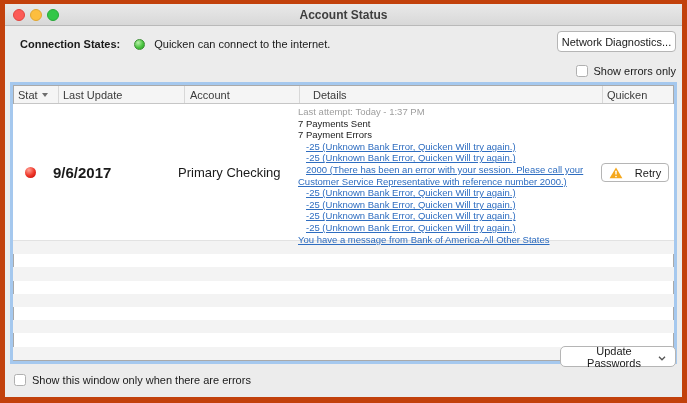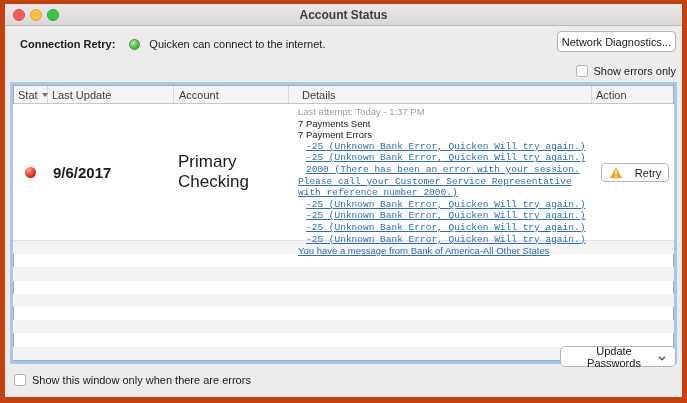--- a/index.html
+++ b/index.html
@@ -77,47 +77,47 @@
   }
   .g-header {
     display: flex; height: 18px; background: #f5f5f5;
     border-bottom: 1px solid #c6c6c6; margin: 1px 1px 0 1px;
   }
   .hcell {
     font-size: 11px; color: #3a3a3a;
     display: flex; align-items: center;
     border-right: 1px solid #d8d8d8;
   }
-  .hc-stat    { width: 34px;  padding-left: 4px; }
+  .hc-stat    { width: 45px;  padding-left: 4px; }
   .hc-update  { width: 126px; padding-left: 4px; }
   .hc-account { width: 115px; padding-left: 5px; }
   .hc-details { width: 303px; padding-left: 13px; }
   .hc-action  { flex: 1; padding-left: 4px; border-right: none; }
   .sort-caret {
     width: 0; height: 0; margin-left: 4px;
     border-left: 3.5px solid transparent; border-right: 3.5px solid transparent;
     border-top: 4.5px solid #6e6e6e;
   }
 
   .g-row { display: flex; height: 137px; background: #fff; border-bottom: 1px solid #e2e2e2; }
   .cell { flex: 0 0 auto; }
   .c-stat    { width: 34px;  display: flex; align-items: center; justify-content: center; }
   .c-update  { width: 126px; padding-left: 6px; display: flex; align-items: center; font-size: 15px; color: #1a1a1a; font-weight: bold; }
-  .c-account { width: 115px; padding-left: 5px; display: flex; align-items: center; font-size: 17px; color: #1a1a1a; }
+  .c-account { width: 115px; padding-left: 5px; display: flex; align-items: center; font-size: 13px; color: #1a1a1a; }
   .c-details { width: 303px; padding: 2px 4px 0 10px; font-size: 9.5px; line-height: 11.6px; color: #1a1a1a; }
   .c-action  { flex: 1 1 auto; }
 
   .dot-red {
     width: 11px; height: 11px; border-radius: 50%;
     background: radial-gradient(circle at 35% 28%, #ffa196 0%, #ef3a2c 50%, #bf0000 100%);
   }
 
   .d-gray { color: #9e9e9e; }
   .d-link { color: #2e6dc0; text-decoration: underline; cursor: pointer; }
-  .d-indent { text-indent: 8px; font-family: Liberation Mono, monospace; }
+  .d-indent { text-indent: 8px; }
   .d-wrap { max-width: 290px; }
 
   .btn-retry {
     width: 68px; height: 19px; margin-top: 59px; margin-left: 10px;
     border-radius: 4px; gap: 12px;
   }
   .warn-tri { position: relative; width: 14px; height: 12px; flex: 0 0 auto; }
 
   .stripe { height: 13.2px; }
   .stripe.alt { background: #f3f3f3; }
@@ -139,41 +139,41 @@
   <div class="window">
 
     <div class="titlebar">
       <span class="traffic t-close"></span>
       <span class="traffic t-min"></span>
       <span class="traffic t-zoom"></span>
       <div class="title">Account Status</div>
     </div>
 
     <div class="conn-row">
-      <span class="conn-label">Connection Retry:</span>
+      <span class="conn-label">Connection States:</span>
       <span class="dot-green"></span>
       <span class="conn-msg">Quicken can connect to the internet.</span>
     </div>
     <button class="btn btn-netdiag">Network Diagnostics...</button>
 
     <div class="errors-only">
       <span class="checkbox"></span>
       <span class="cb-label">Show errors only</span>
     </div>
 
     <div class="grid">
       <div class="g-header">
         <div class="hcell hc-stat">
           <span>Stat</span>
           <span class="sort-caret"></span>
         </div>
         <div class="hcell hc-update">Last Update</div>
         <div class="hcell hc-account">Account</div>
         <div class="hcell hc-details">Details</div>
-        <div class="hcell hc-action">Action</div>
+        <div class="hcell hc-action">Quicken</div>
       </div>
 
       <div class="g-row">
         <div class="cell c-stat">
           <span class="dot-red"></span>
         </div>
         <div class="cell c-update">9/6/2017</div>
         <div class="cell c-account">Primary Checking</div>
         <div class="cell c-details">
           <div class="d-gray">Last attempt: Today - 1:37 PM</div>

